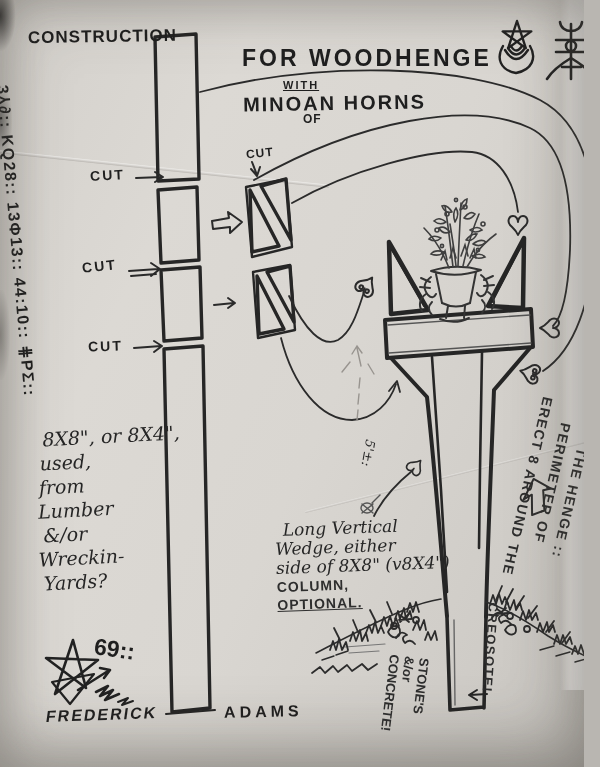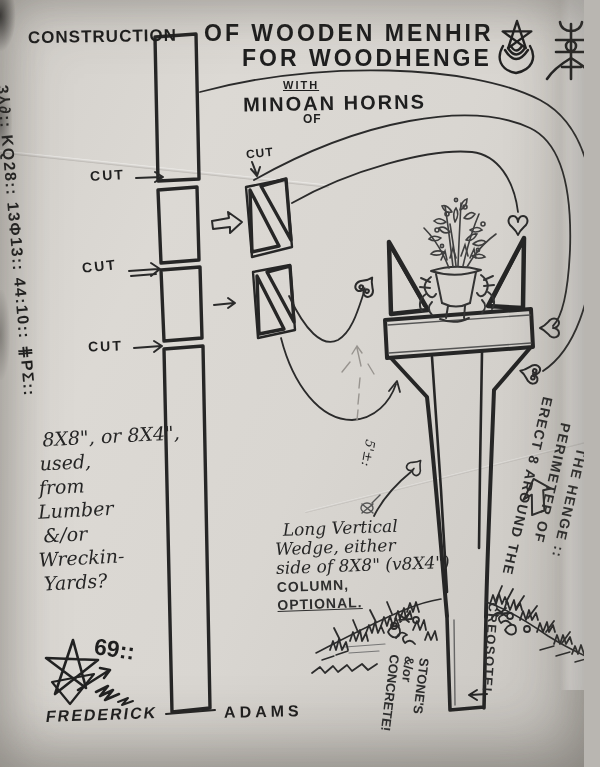--- a/index.html
+++ b/index.html
@@ -219,21 +219,20 @@
       <path d="M571,24 L571,79"></path>
       <path d="M560,22 C561,34 581,34 582,22"></path>
       <path d="M556,40 L587,40 M556,52 L587,52"></path>
       <circle cx="571" cy="46" r="5"></circle>
       <path d="M571,58 C561,64 552,71 547,79 M571,58 C581,64 590,71 595,79"></path>
       <path d="M562,67 L581,67"></path>
     </g>
   </svg>
 
   <div class="t marker" style="left:28px;top:27px;font-size:17px;letter-spacing:1px;transform:rotate(-1deg);">CONSTRUCTION</div>
-  <div class="t marker" style="left:204px;top:20px;font-size:23px;letter-spacing:3px;">OF WOODEN MENHIR</div>
   <div class="t marker" style="left:242px;top:45px;font-size:23px;letter-spacing:3px;">FOR WOODHENGE</div>
   <div class="t marker" style="left:283px;top:79px;font-size:11px;letter-spacing:2px;text-decoration:underline;">WITH</div>
   <div class="t marker" style="left:243px;top:92px;font-size:20px;letter-spacing:2px;transform:rotate(-1deg);">MINOAN HORNS</div>
   <div class="t marker" style="left:303px;top:112px;font-size:12px;letter-spacing:1px;">OF</div>
 
   <div class="t marker" style="left:14px;top:84px;font-size:16px;letter-spacing:1.5px;transform:rotate(85deg);transform-origin:0 0;">3⅄∂:: KQ28:: 13Φ13:: 44:10:: ⋕PΣ::</div>
 
   <div class="t marker" style="left:90px;top:167px;font-size:14px;letter-spacing:2px;transform:rotate(-3deg);">CUT</div>
   <div class="t marker" style="left:82px;top:258px;font-size:14px;letter-spacing:2px;transform:rotate(-6deg);">CUT</div>
   <div class="t marker" style="left:88px;top:338px;font-size:14px;letter-spacing:2px;transform:rotate(-2deg);">CUT</div>

